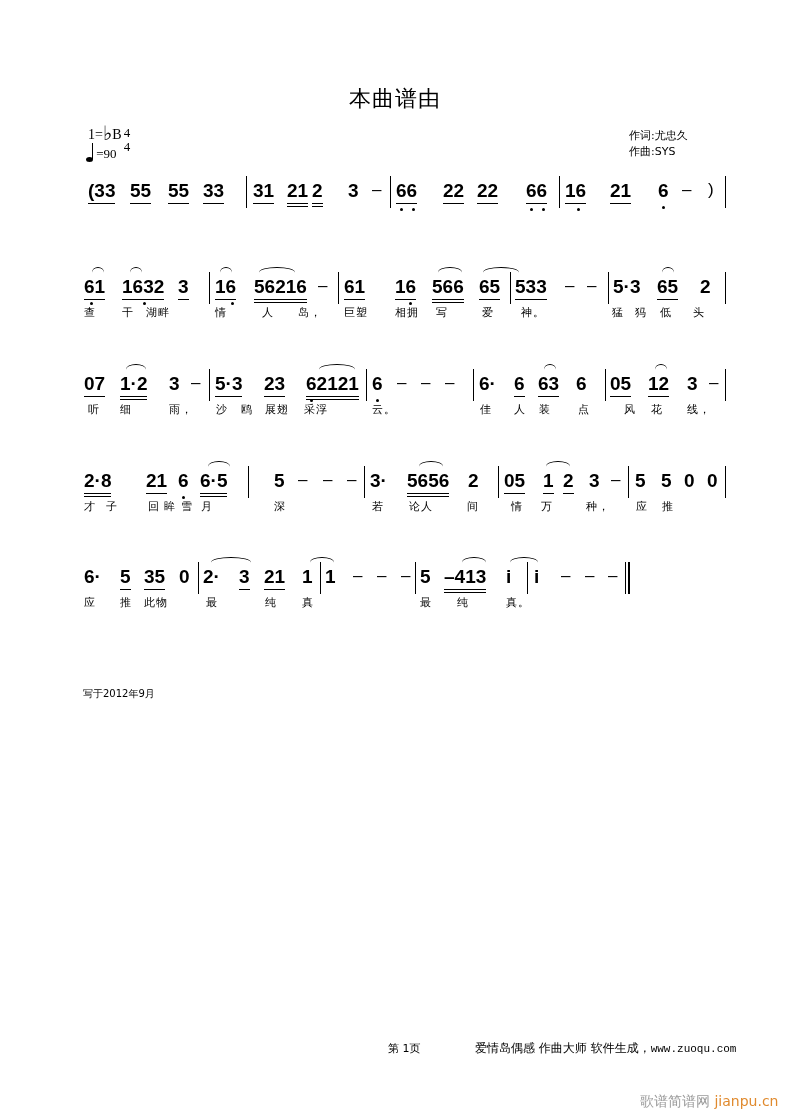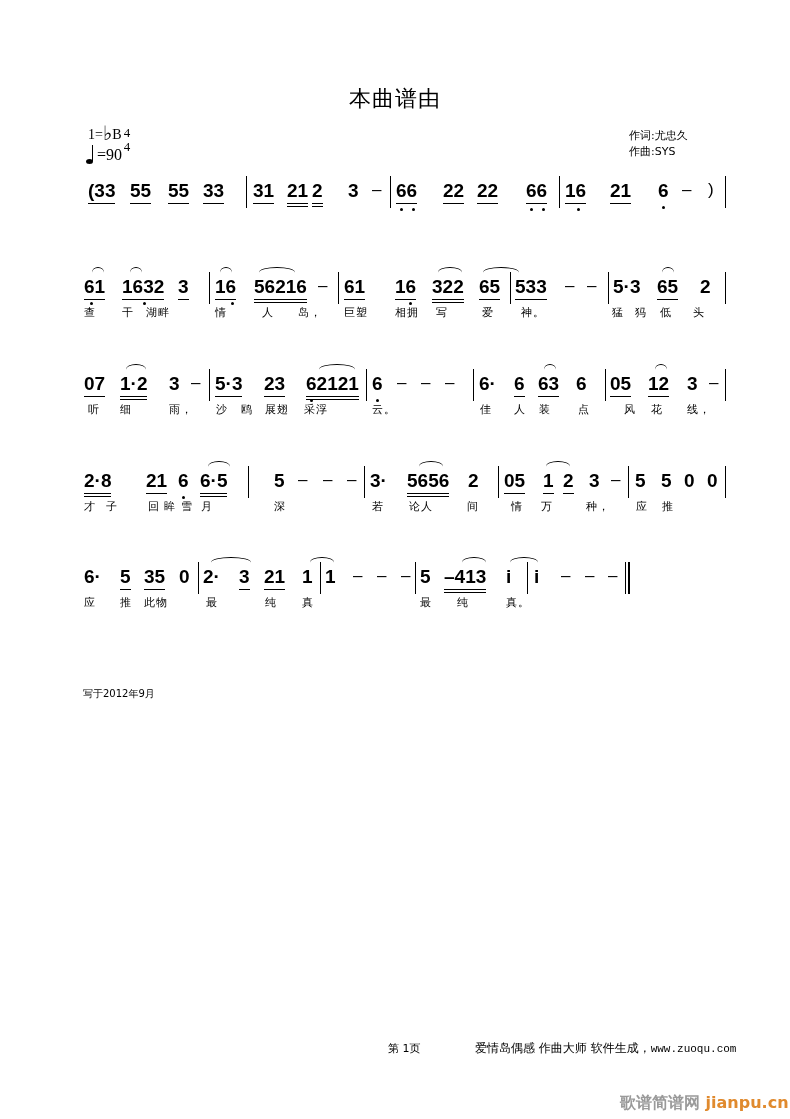--- a/index.html
+++ b/index.html
@@ -3,41 +3,41 @@
 <meta charset="utf-8">
 <style>
   html, body { margin: 0; padding: 0; background: #ffffff; }
   body { width: 790px; height: 1119px; position: relative; overflow: hidden;
          font-family: "DejaVu Sans", sans-serif; color: #000; }
   .title { position: absolute; left: 0; width: 790px; top: 84px; text-align: center;
            font-size: 22px; letter-spacing: 1px; }
   .key { position: absolute; left: 88px; top: 120px; font-family: "Liberation Serif", serif; font-size: 14px; }
   .key .flat { font-size: 20px; position: relative; top: 1px; }
   .key .frac { display: inline-block; vertical-align: middle; text-align: center; font-size: 13px; line-height: 14px; margin-left: 2px; position: relative; top: 4px; }
-  .tempo { position: absolute; left: 86px; top: 146px; font-family: "Liberation Serif", serif; font-size: 16px; }
+  .tempo { position: absolute; left: 86px; top: 146px; font-family: "Liberation Serif", serif; font-size: 13px; }
   .tempo .note { display: inline-block; width: 7px; height: 5px; background: #000; border-radius: 50%; vertical-align: bottom; position: relative; }
   .tempo .note::after { content: ""; position: absolute; right: 0; bottom: 3px; width: 1px; height: 16px; background: #000; }
   .credits { position: absolute; left: 629px; top: 128px; font-size: 11px; line-height: 16px; }
 
   .system { position: absolute; left: 84px; width: 644px; height: 60px; }
   .tok { position: absolute; top: 0; font-family: "Liberation Sans", sans-serif; font-weight: bold; font-size: 19px; white-space: nowrap; }
   .ul1 { border-bottom: 1.5px solid #000; padding-bottom: 1px; }
   .ul2 { border-bottom: 4px double #000; padding-bottom: 1px; }
   .dash { position: absolute; top: 0; font-family: "Liberation Sans", sans-serif; font-size: 17px; }
   .bar { position: absolute; top: -4px; width: 1px; height: 32px; background: #000; }
   .dbar { position: absolute; top: -4px; width: 5px; height: 32px; border-left: 1px solid #000; border-right: 2px solid #000; box-sizing: border-box; }
   .lyr { position: absolute; top: 29px; font-size: 11px; white-space: nowrap; letter-spacing: 1px; }
   .slur { position: absolute; top: -9px; height: 10px; border-top: 1px solid #000; border-radius: 50% 50% 0 0; }
   .dot { position: absolute; width: 3px; height: 3px; background: #000; border-radius: 50%; }
 
   .footnote { position: absolute; left: 83px; top: 687px; font-size: 10px; }
   .pagenum { position: absolute; left: 388px; top: 1041px; font-size: 11px; }
   .gen { position: absolute; left: 475px; top: 1040px; font-size: 12px; }
   .gen .url { font-family: "Liberation Mono", monospace; font-size: 11px; }
-  .wm { position: absolute; left: 620px; top: 1093px; font-size: 16px; color: #9a9a9a; font-weight: bold; }
+  .wm { position: absolute; left: 640px; top: 1093px; font-size: 14px; color: #9a9a9a; }
   .wm .dom { color: #e08a2e; }
 </style>
 </head>
 <body>
 
 <div class="title">本曲谱由</div>
 
 <div class="key">
   <span>1=</span><span class="flat">♭</span><span>B</span><span class="frac"><span>4</span><br><span>4</span></span>
 </div>
@@ -94,21 +94,21 @@
   <span class="tok ul1" style="left:131px">16</span>
   <div class="dot" style="left:147px;top:26px"></div>
   <div class="slur" style="left:175px;width:36px"></div>
   <span class="tok ul2" style="left:170px">56216</span>
   <span class="dash" style="left:234px">–</span>
   <div class="bar" style="left:254px"></div>
   <span class="tok ul1" style="left:260px">61</span>
   <span class="tok ul1" style="left:311px">16</span>
   <div class="dot" style="left:325px;top:26px"></div>
   <div class="slur" style="left:354px;width:24px"></div>
-  <span class="tok ul2" style="left:348px">322</span>
+  <span class="tok ul2" style="left:348px">566</span>
   <div class="slur" style="left:399px;width:36px"></div>
   <span class="tok ul1" style="left:395px">65</span>
   <div class="bar" style="left:426px"></div>
   <span class="tok ul1" style="left:431px">533</span>
   <span class="dash" style="left:481px">–</span>
   <span class="dash" style="left:503px">–</span>
   <div class="bar" style="left:524px"></div>
   <span class="tok" style="left:529px">5·3</span>
   <div class="slur" style="left:578px;width:12px"></div>
   <span class="tok ul1" style="left:573px">65</span>

